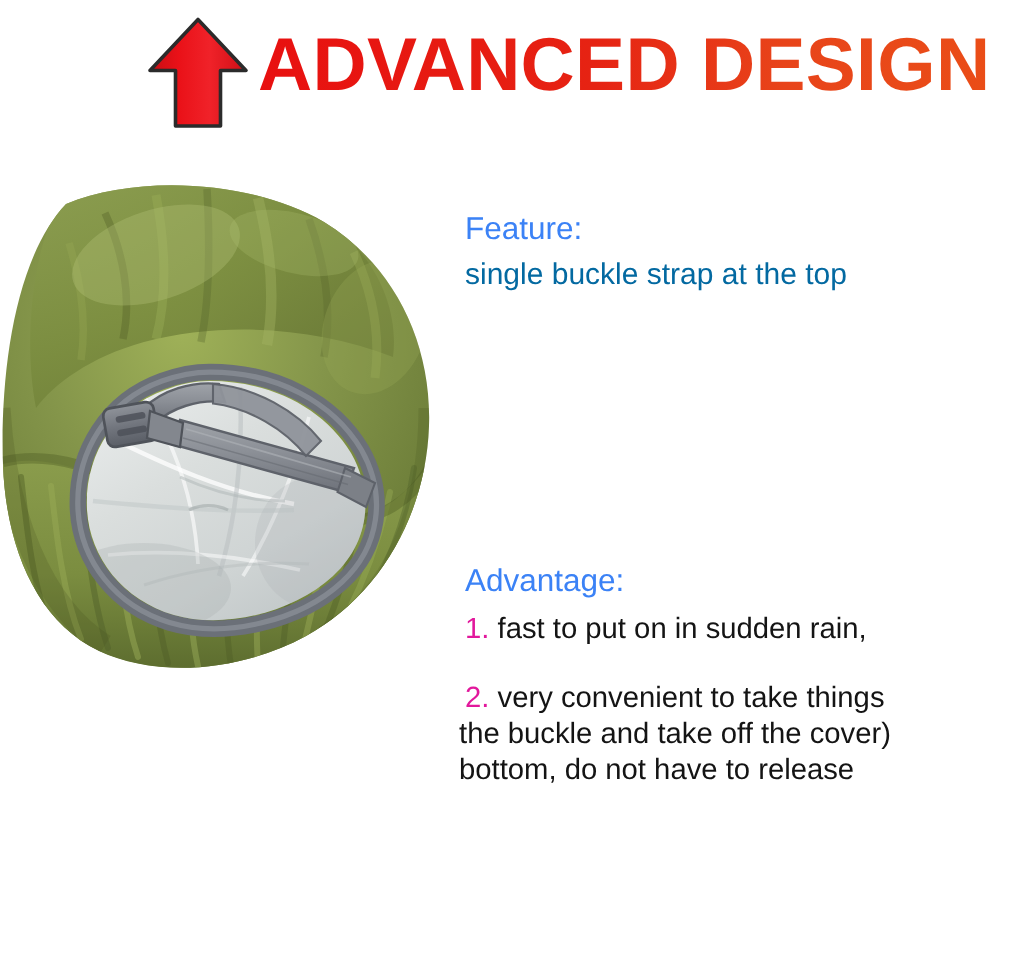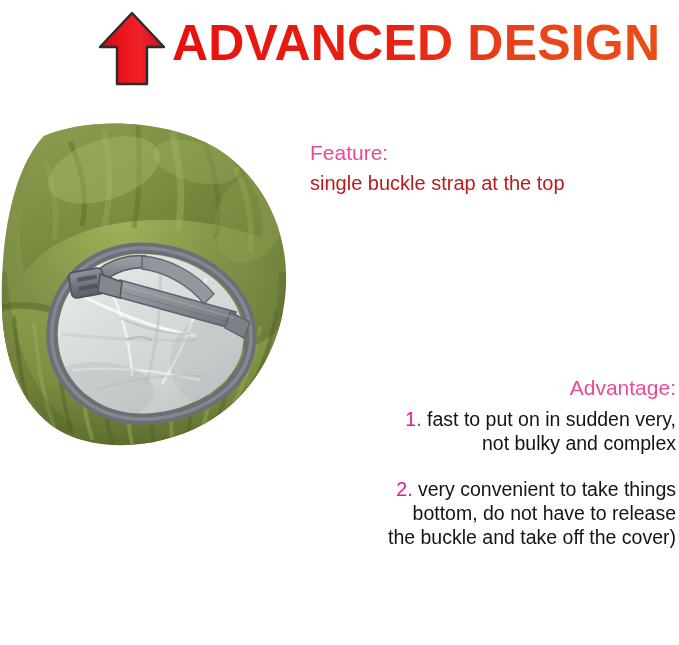--- a/index.html
+++ b/index.html
@@ -61,33 +61,32 @@
     position: absolute;
     left: 310px;
     top: 140px;
     width: 362px;
   }
   #advantage-block {
     position: absolute;
     left: 310px;
     top: 375px;
     width: 366px;
-    text-align: right;
   }
 
   .section-heading {
-    color: #ec4899;
+    color: #3b82f6;
     font-size: 21px;
     font-weight: normal;
     line-height: 26px;
     margin: 0 0 4px 0;
     white-space: nowrap;
   }
   .feature-line-1 {
-    color: #b91c1c;
+    color: #0369a1;
     font-size: 20px;
     line-height: 27px;
     margin: 0;
     white-space: nowrap;
   }
   .feature-line-2 {
     color: #141414;
     font-size: 18px;
     line-height: 26px;
     margin: 0;
@@ -302,28 +301,27 @@
     <div class="feature-line-1">single buckle strap at the top</div>
   </div>
 
   <div id="advantage-block">
     <div class="section-heading">Advantage:</div>
 
     <ul class="advantage-list">
 
       <li class="advantage-item" id="adv-item-1">
         <span class="adv-num">1.</span>
-        <span class="adv-text">fast to put on in sudden very,</span>
-        <span class="adv-cont adv-text">not bulky and complex</span>
+        <span class="adv-text">fast to put on in sudden rain,</span>
       </li>
 
       <li class="advantage-item" id="adv-item-2">
         <span class="adv-num">2.</span>
         <span class="adv-text">very convenient to take things</span>
+        <span class="adv-cont adv-text">the buckle and take off the cover)</span>
         <span class="adv-cont adv-text">bottom, do not have to release</span>
-        <span class="adv-cont adv-text">the buckle and take off the cover)</span>
       </li>
 
 
     </ul>
   </div>
 
 </div>
 
 </body></html>

